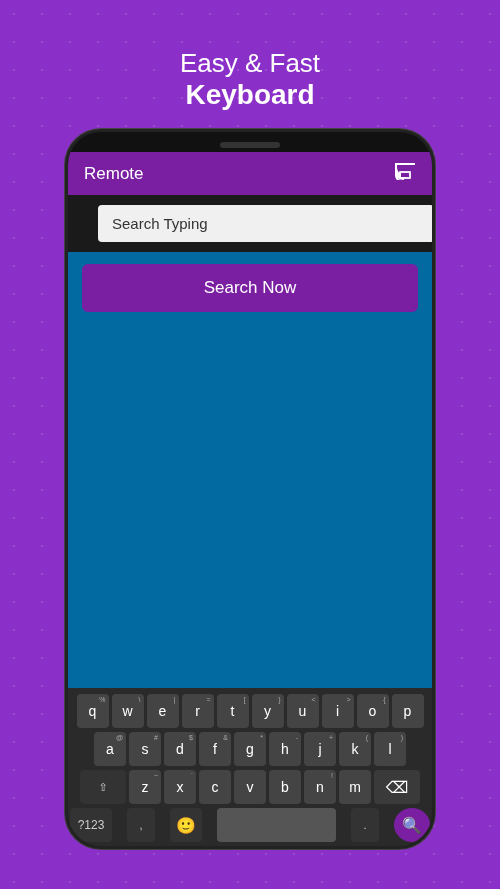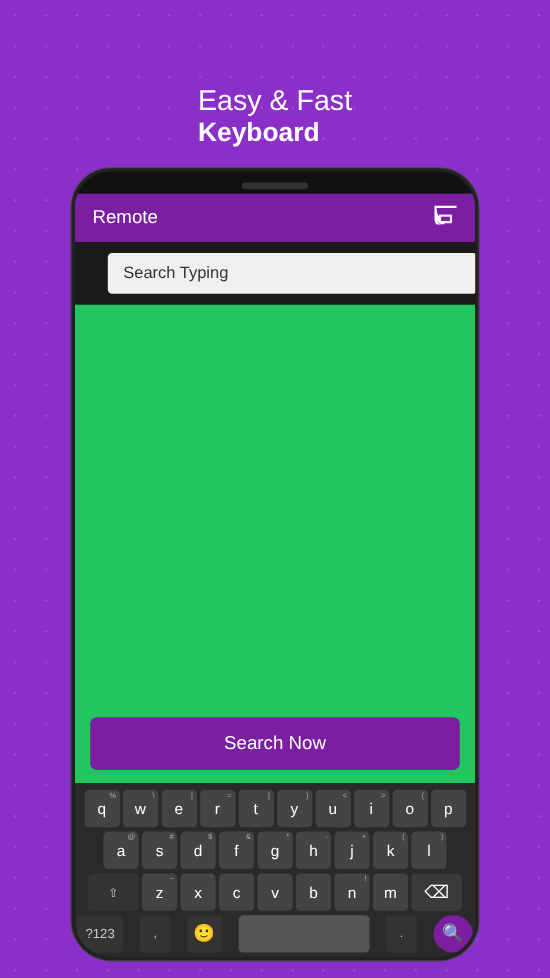--- a/index.html
+++ b/index.html
@@ -12,31 +12,32 @@
       background-size: 28px 28px;
       display: flex;
       flex-direction: column;
       align-items: center;
       font-family: 'Segoe UI', Arial, sans-serif;
       overflow: hidden;
       position: relative;
     }
 
     .header-text {
-      margin-top: 76px;
+      margin-top: 48px;
+      text-align: center;
       color: white;
     }
 
     .header-text .line1 {
       font-size: 26px;
       font-weight: 400;
     }
 
     .header-text .line2 {
-      font-size: 24px;
+      font-size: 28px;
       font-weight: 700;
     }
 
     
     .phone {
       margin-top: 18px;
       width: 370px;
       height: 720px;
       background: #111;
       border-radius: 36px;
@@ -99,25 +100,25 @@
       border-radius: 4px;
       padding: 10px 14px;
       font-size: 15px;
       color: #333;
       outline: none;
       margin-left: 16px;
     }
 
     
     .main-content {
-      background: #22c55e;
+      background: #0369a1;
       flex: 1;
       display: flex;
       flex-direction: column;
-      justify-content: flex-end;
+      justify-content: flex-start;
       padding: 12px 14px;
     }
 
     .search-now-btn {
       background: #7B1FA2;
       color: white;
       border: none;
       border-radius: 6px;
       padding: 14px;
       font-size: 17px;

